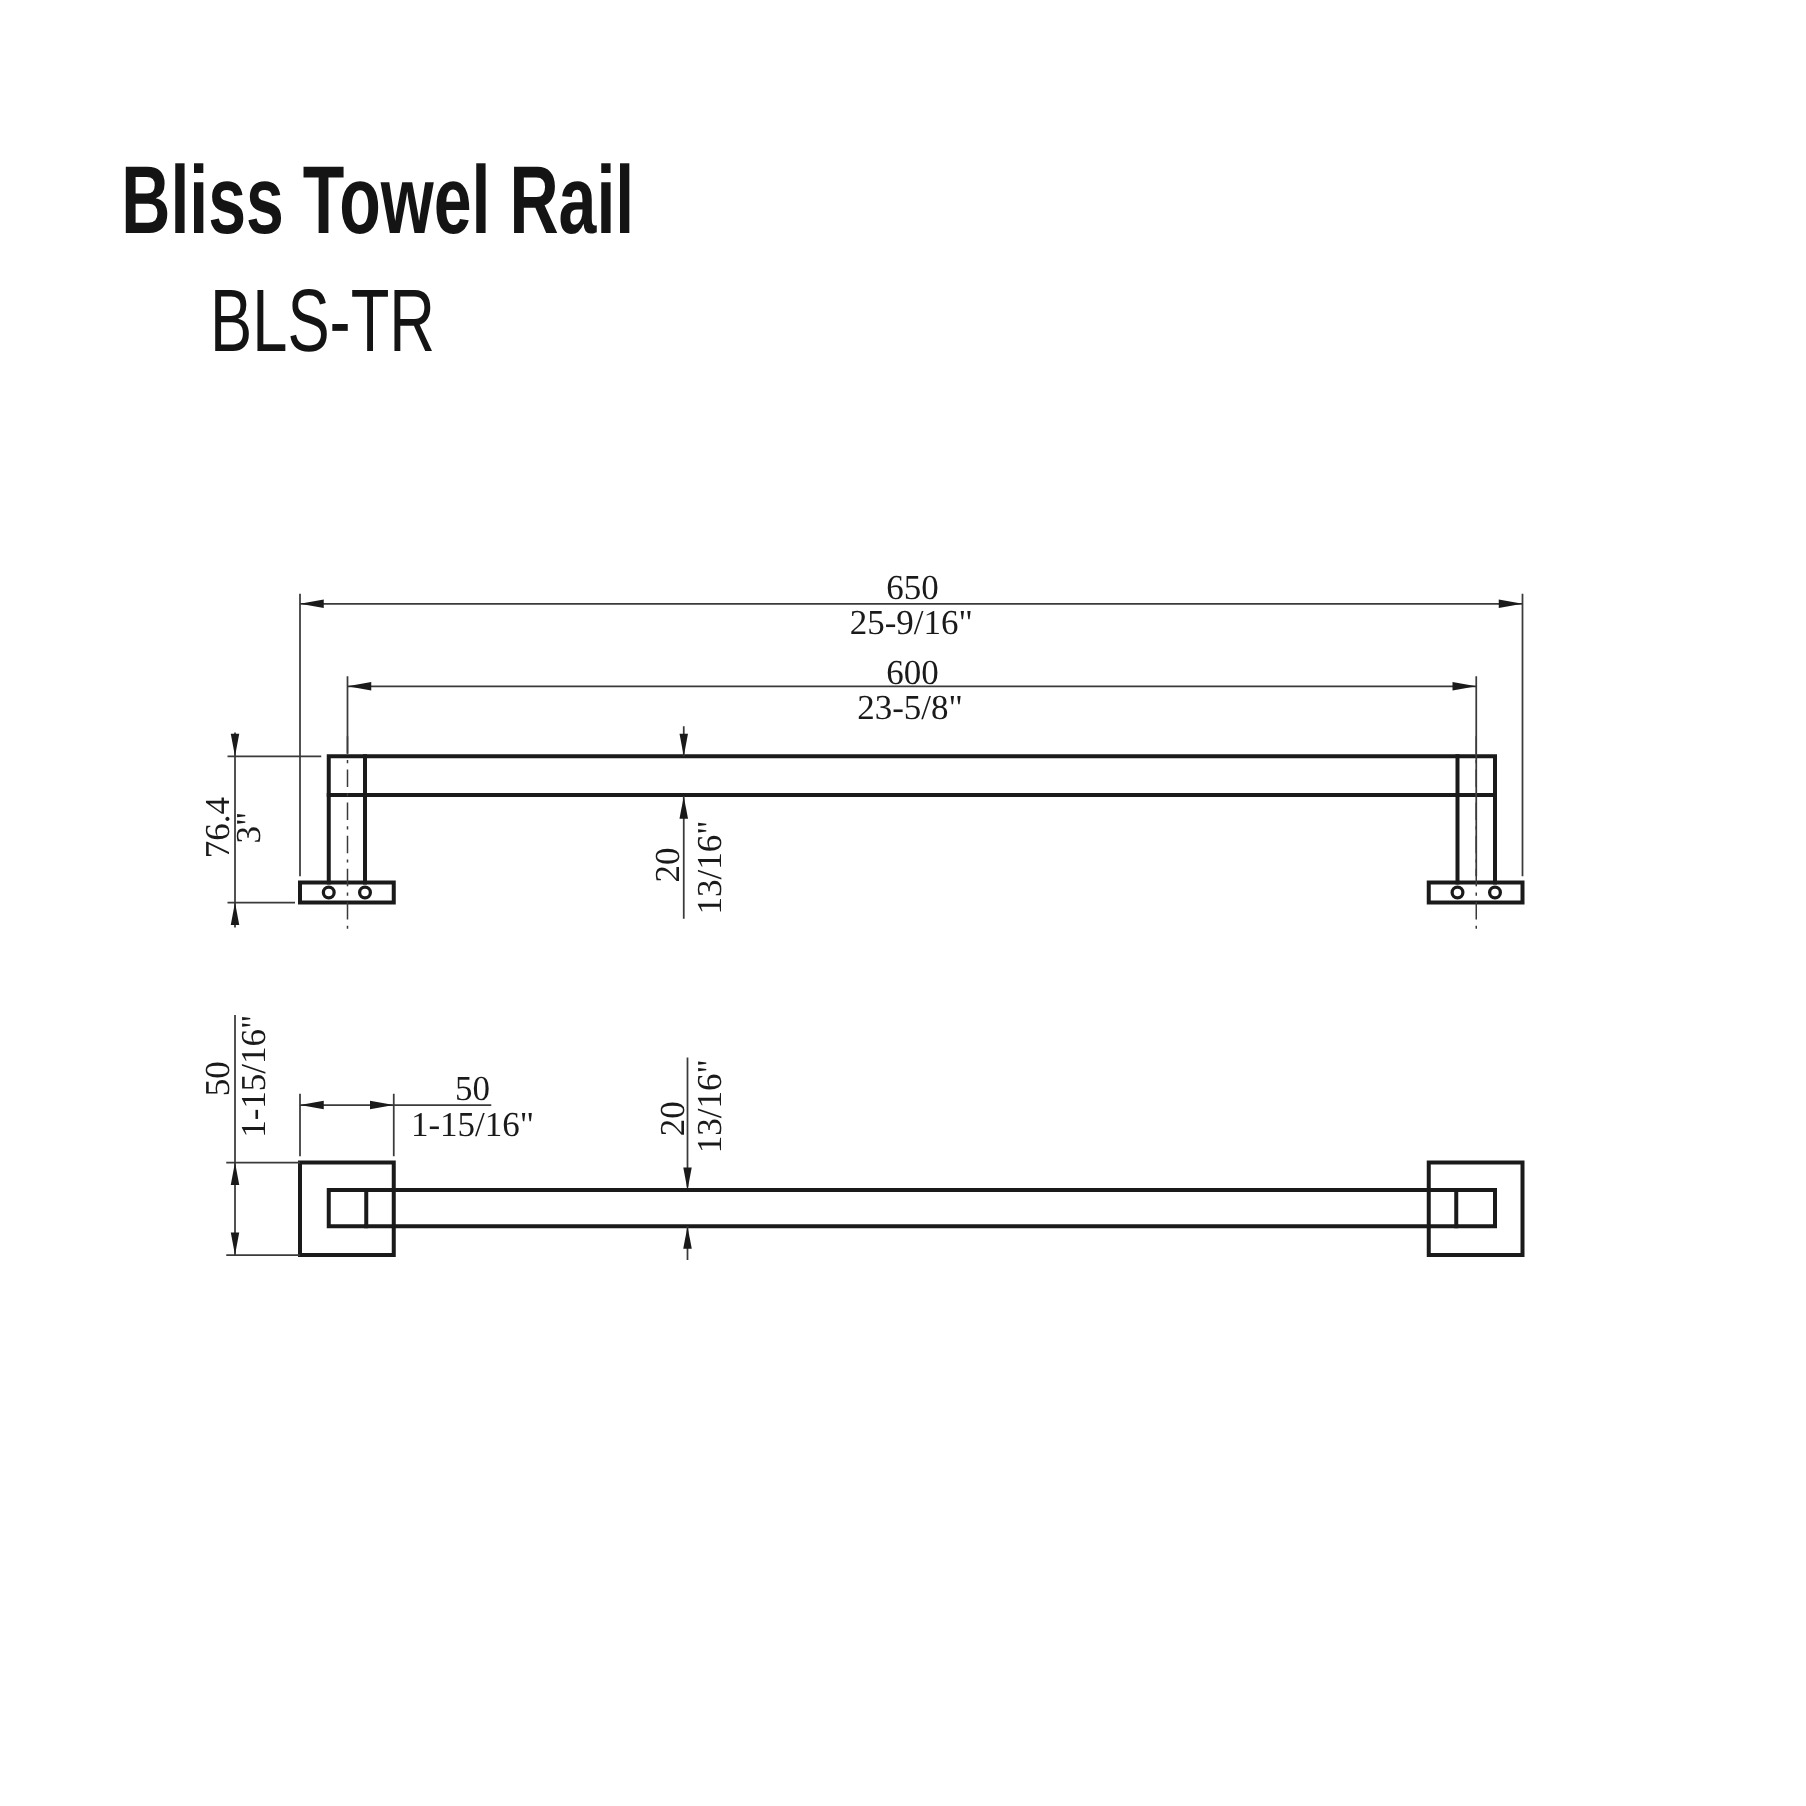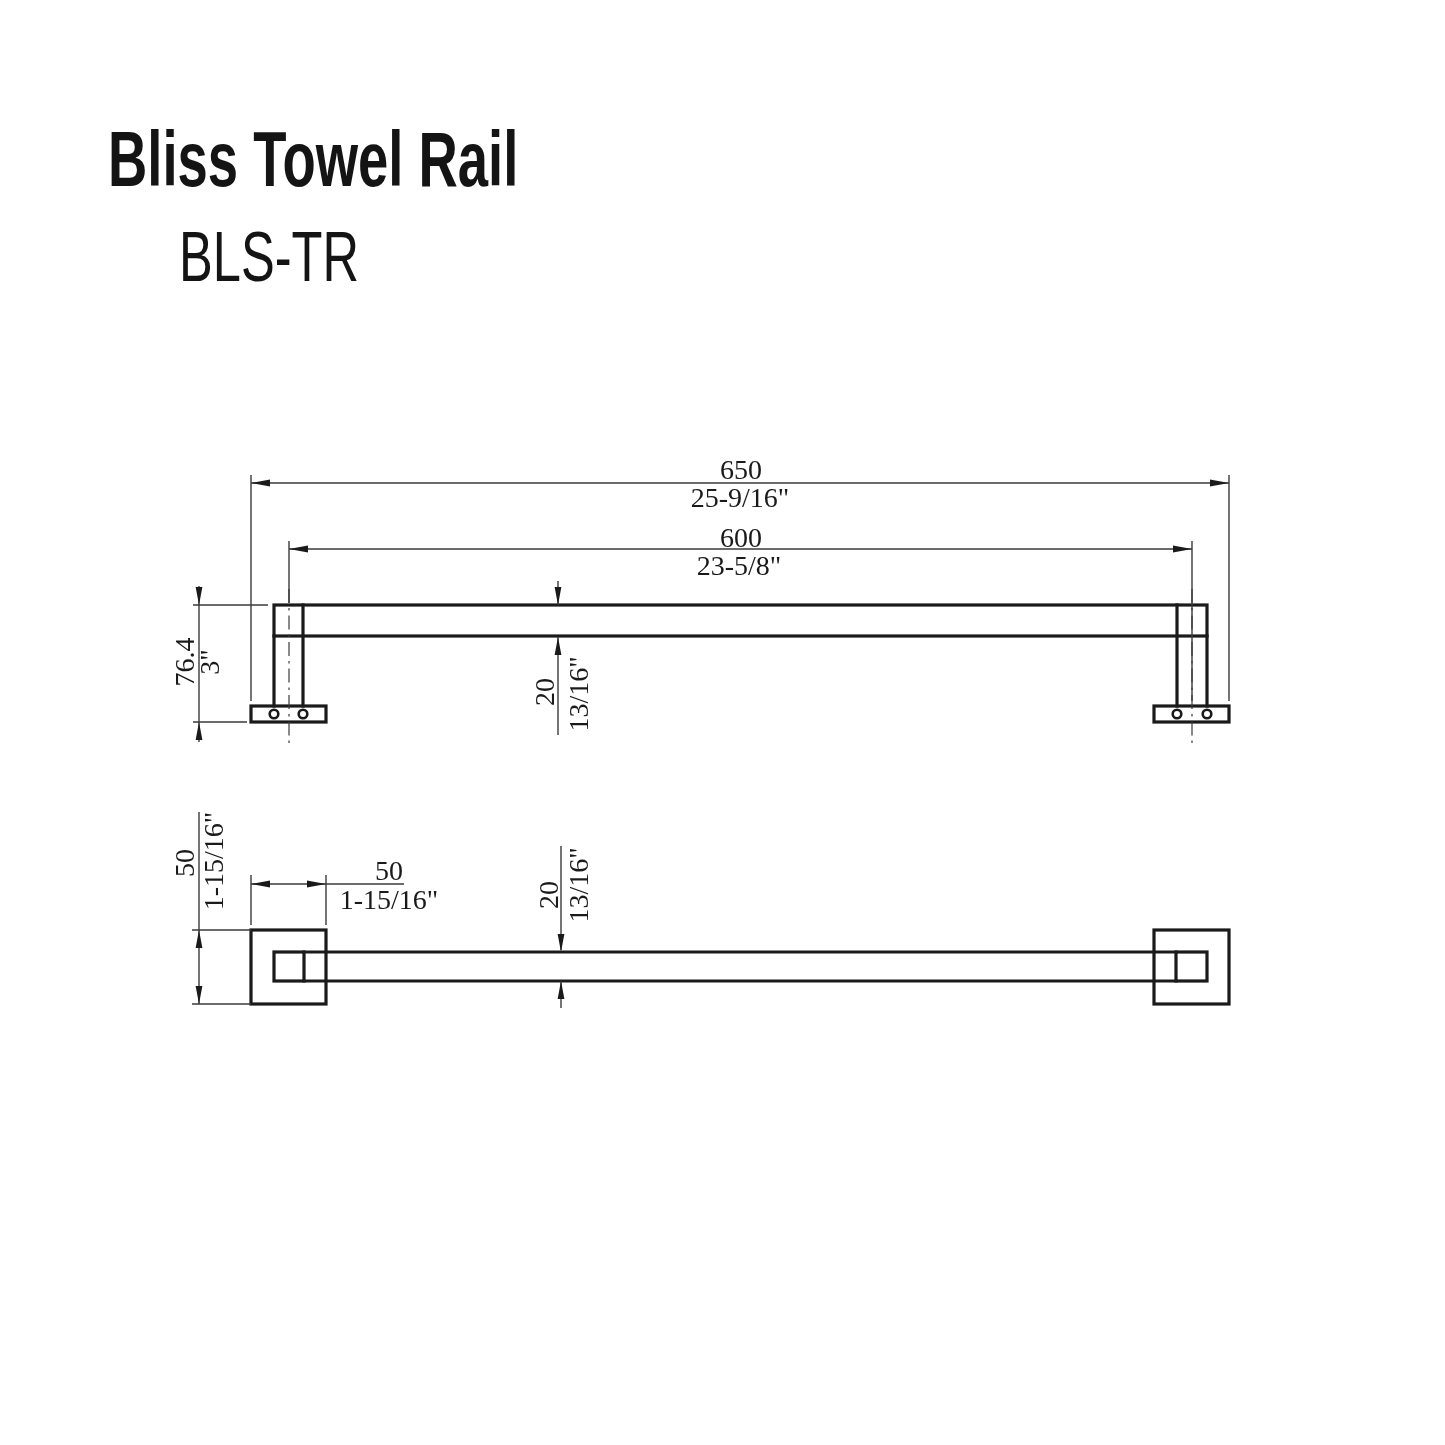--- a/index.html
+++ b/index.html
@@ -6,21 +6,20 @@
     margin: 0;
     padding: 0;
     background: #ffffff;
   }
   .sheet {
     position: relative;
     width: 1306px;
     height: 1445px;
     background: #ffffff;
     overflow: hidden;
-    margin-left: 11px;
   }
   svg { display: block; }
 
   
   .o {
     fill: none;
     stroke: #1a1a1a;
     stroke-width: 3.2;
     stroke-linecap: square;
   }

